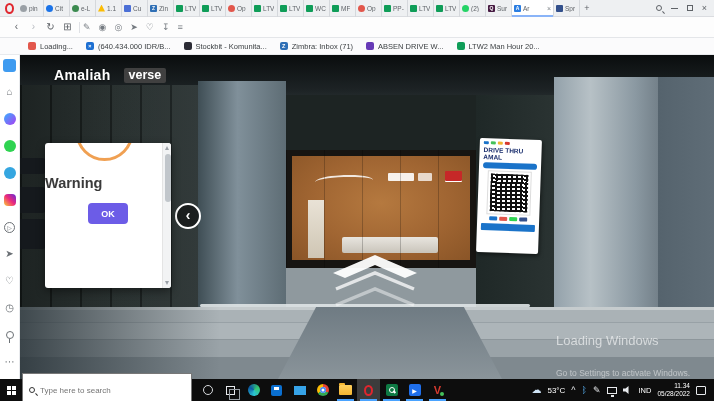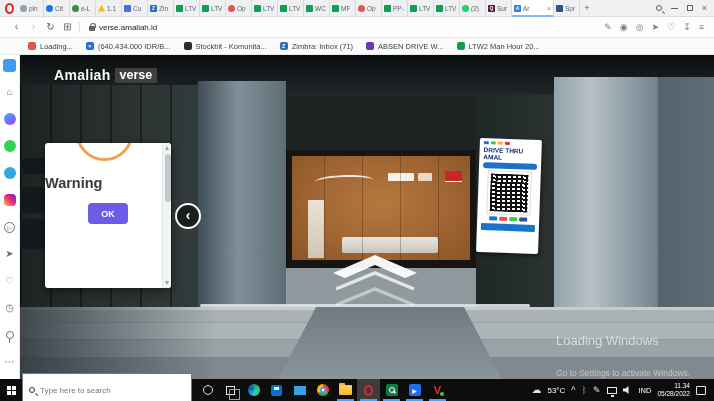--- a/index.html
+++ b/index.html
@@ -90,21 +90,21 @@
   .st-title { font-size:6.5px; font-weight:bold; color:#1b2f6e; line-height:1.1; letter-spacing:0; }
   .st-pill { margin-top:2px; width:100%; height:6px; background:#1a73c9; border-radius:3px; }
   .st-qr { margin:3px auto 0; width:42px; height:42px; background:
       repeating-linear-gradient(0deg,#111 0 2px,transparent 2px 4px),
       repeating-linear-gradient(90deg,#111 0 2px,#fff 2px 5px); border:2px solid #fff; outline:1px solid #ddd; }
   .st-pay { display:flex; gap:2px; margin-top:3px; justify-content:center; }
   .st-pay i { width:8px; height:4px; border-radius:1px; display:block; }
   .st-strip { margin-top:3px; width:100%; height:7px; background:#1a73c9; border-radius:1px; }
 
   
-  .site-logo { position:absolute; left:34px; top:12px; display:flex; align-items:center; gap:4px; z-index:3; }
+  .site-logo { position:absolute; left:34px; top:12px; display:flex; align-items:center; gap:13px; z-index:3; }
   .site-logo .brand { color:#fff; font-weight:bold; font-size:14px; letter-spacing:.3px; text-shadow:0 1px 2px rgba(0,0,0,.6); }
   .site-logo .badge { color:#fff; font-weight:bold; font-size:12.5px; padding:0 5px 1px; border-radius:2px; }
 
   .hotspot-back { position:absolute; left:155px; top:148px; width:26px; height:26px; border-radius:50%; background:rgba(10,10,10,.55); border:2px solid #fff; color:#fff; display:flex; align-items:center; justify-content:center; font-size:14px; font-weight:bold; line-height:1; z-index:3; padding-bottom:2px; }
   .hotspot-fwd { position:absolute; left:300px; top:198px; z-index:3; }
 
   .watermark { position:absolute; left:536px; top:278px; z-index:3; color:rgba(255,255,255,.6); }
   .watermark .l1 { font-size:13px; font-weight:normal; }
   .watermark .l2 { font-size:8.5px; color:rgba(255,255,255,.5); margin-top:20px; }
 
@@ -313,24 +313,20 @@
       <span class="win-close">×</span>
     </div>
   </div>
 
   <div class="toolbar">
     <span class="nav-ic" style="margin-left:8px">‹</span>
     <span class="nav-ic" style="color:#b8bcc1">›</span>
     <span class="nav-ic">↻</span>
     <span class="nav-ic">⊞</span>
     <span class="nav-sep"></span>
-    <div class="addr">
-      <span class="lock"></span>
-      <span class="url">verse.amaliah.id</span>
-    </div>
     <div class="toolbar-right">
 
         <span class="act-ic">✎</span>
 
         <span class="act-ic">◉</span>
 
         <span class="act-ic">◎</span>
 
         <span class="act-ic">➤</span>
 

